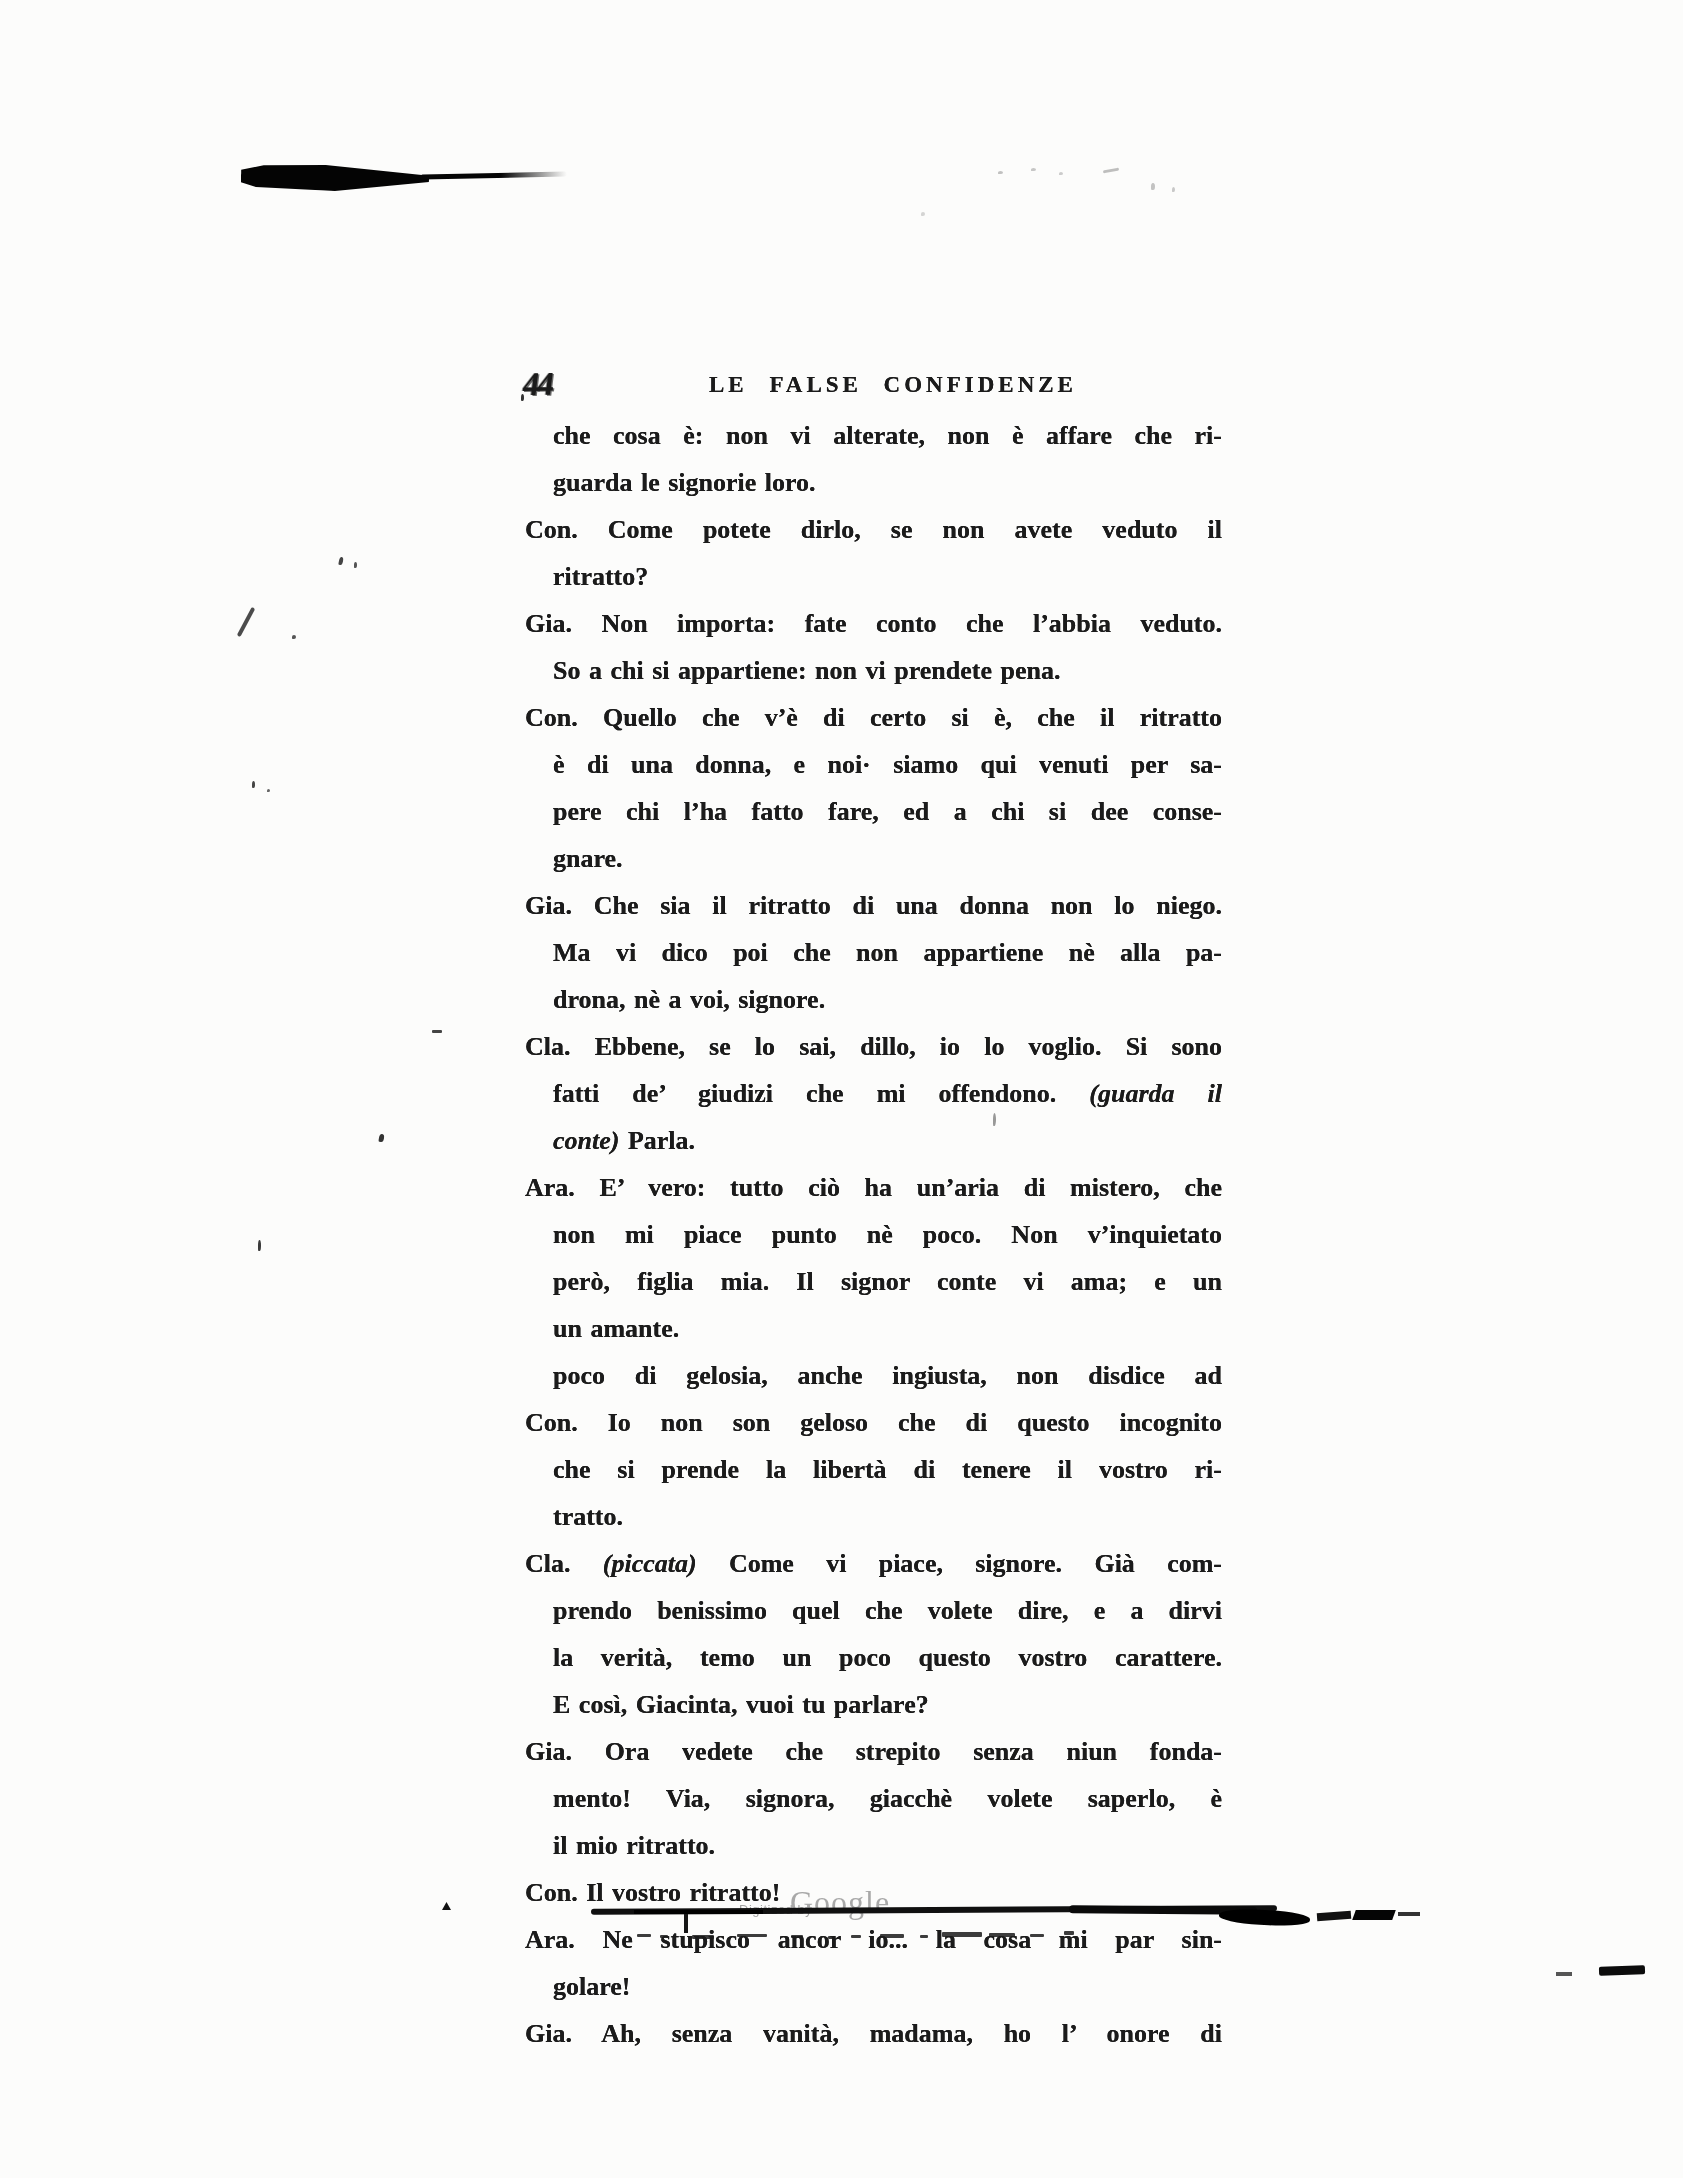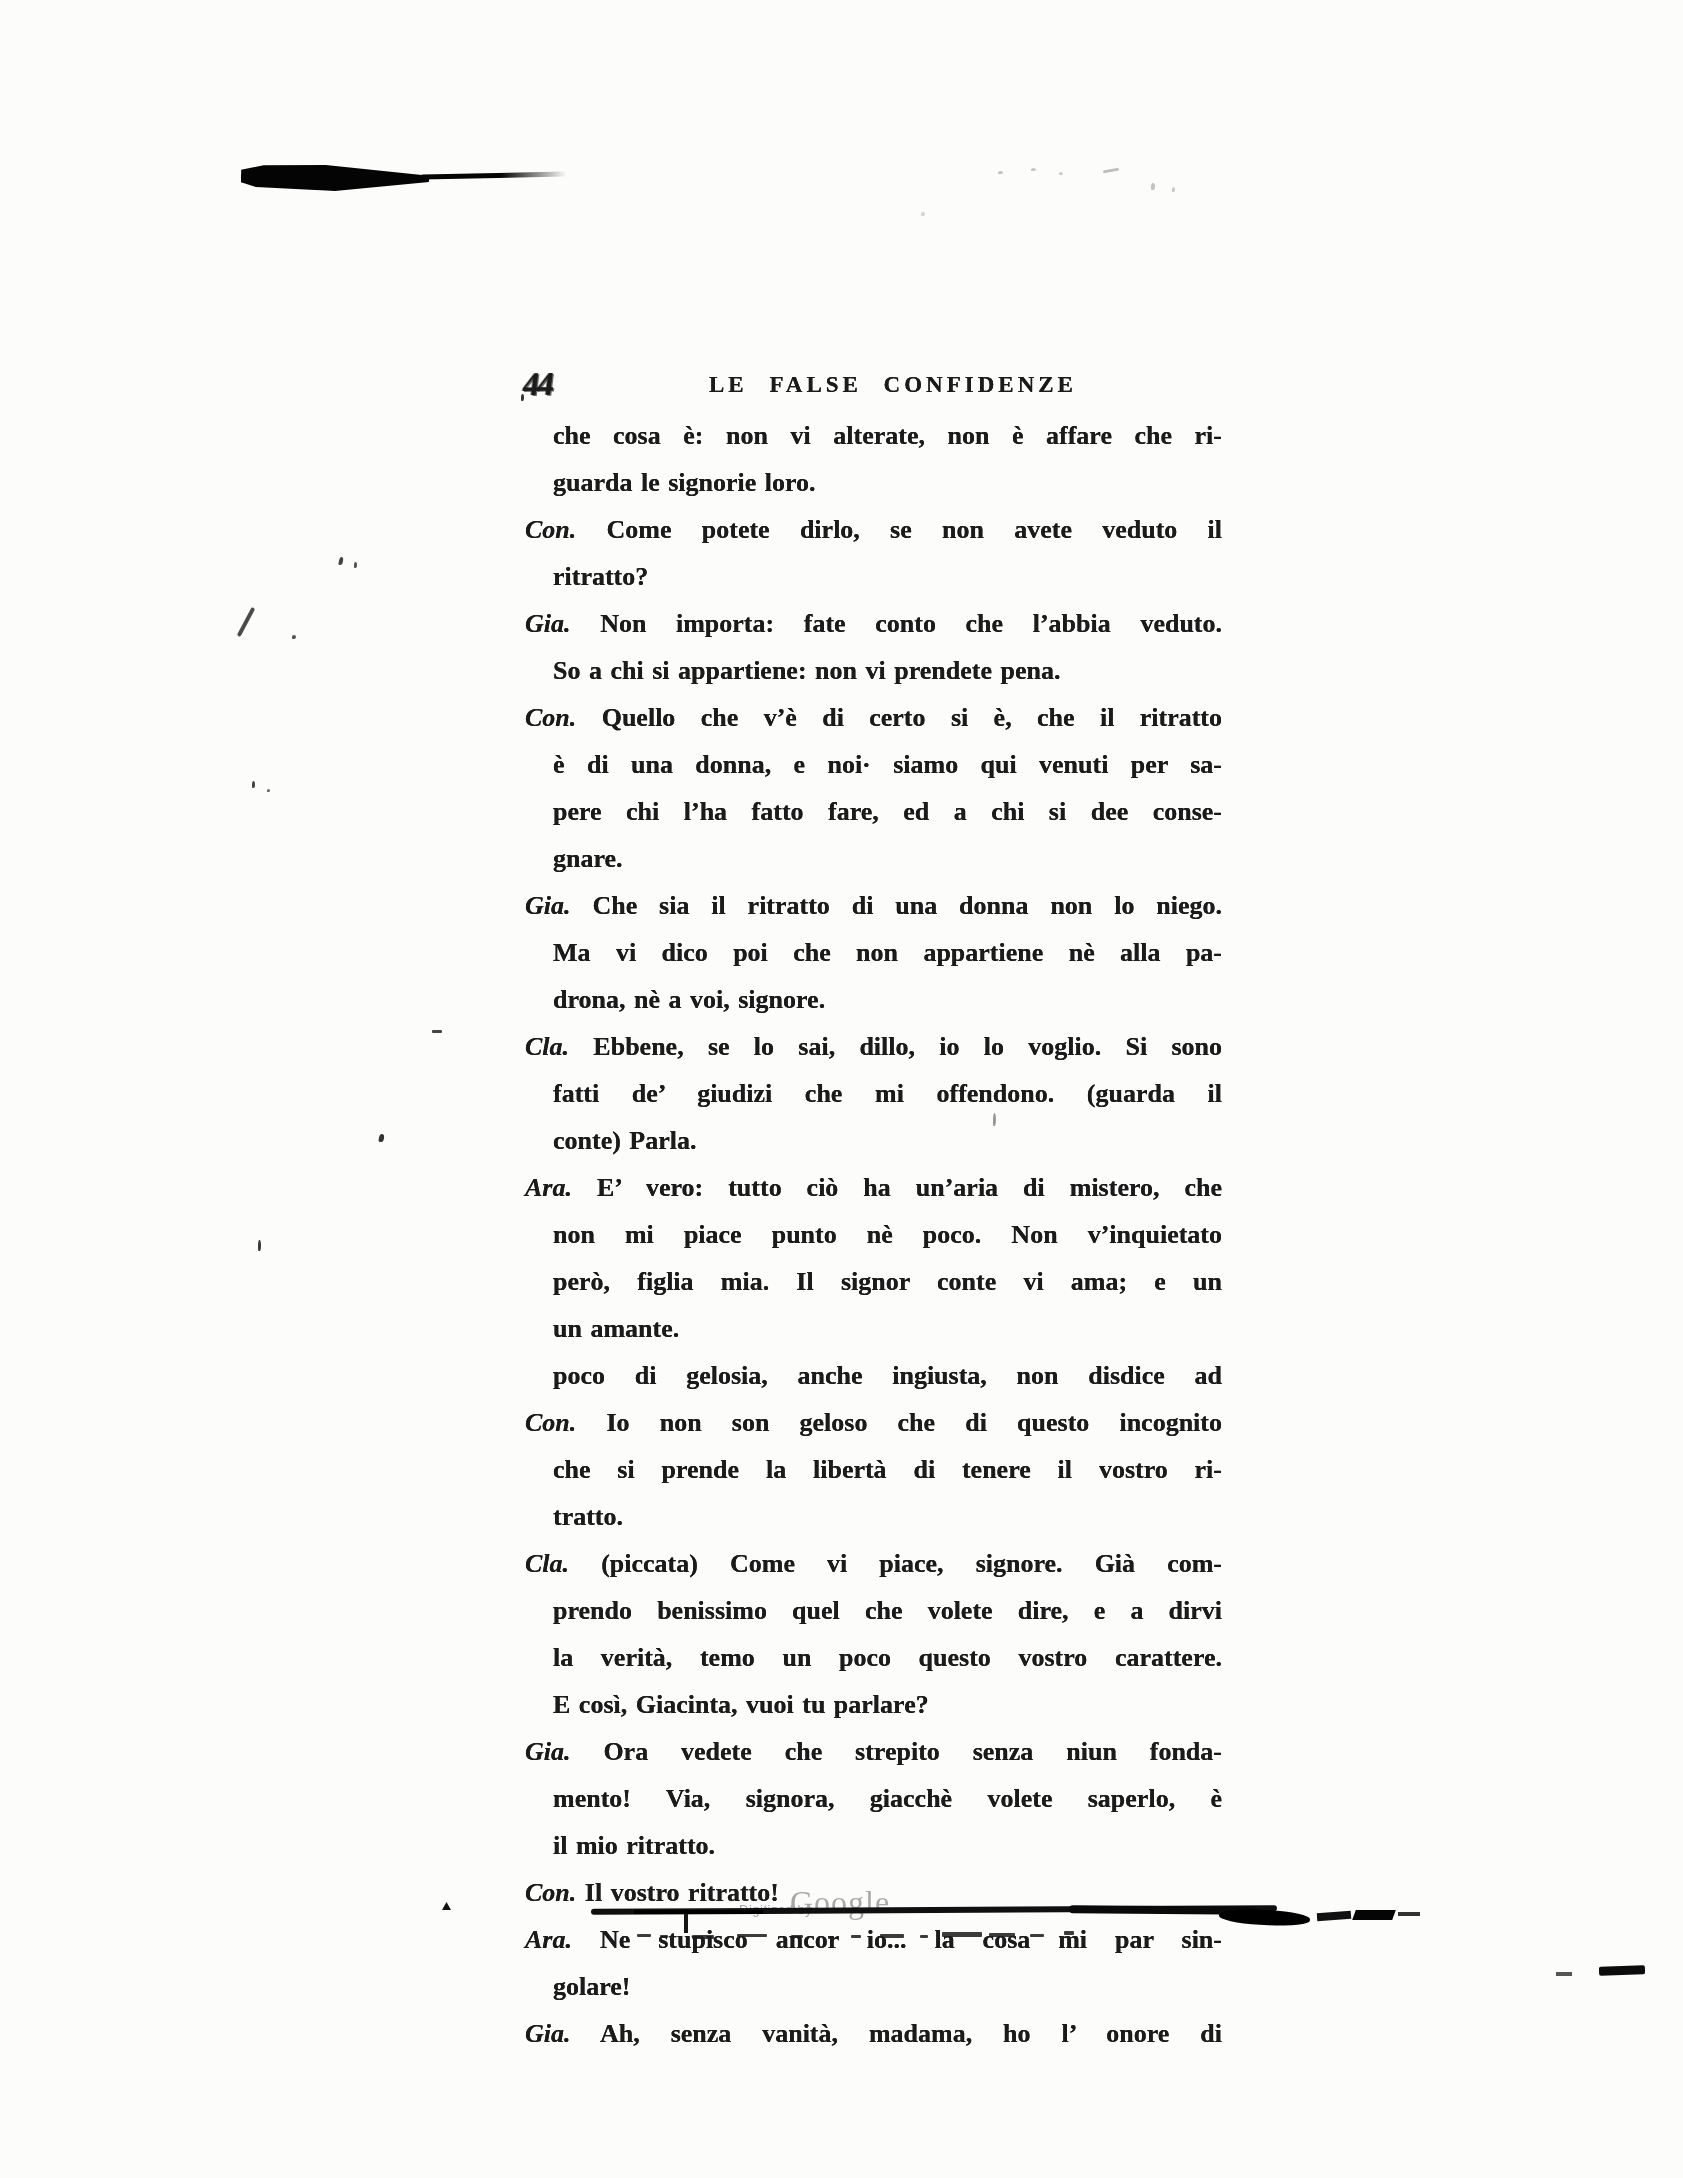--- a/index.html
+++ b/index.html
@@ -25,22 +25,22 @@
   .running-title{
     position:absolute;left:184px;top:8px;font-size:23px;font-weight:700;
     letter-spacing:4px;word-spacing:12px;white-space:nowrap;
     text-shadow:0 0 0.5px currentColor;
     text-align:center;
   }
   .dialogue{font-size:26px;line-height:35px;font-weight:700;text-shadow:0 0 0.4px currentColor;word-spacing:2px;}
   .line{text-align:justify;text-align-last:justify;padding-left:28px;margin-top:12px;}
   .line.speaker-line{padding-left:0;}
   .line.no-stretch{text-align-last:left;}
-  .speaker{font-style:italic;}
-  .it{}
+  .speaker{}
+  .it{font-style:italic;}
   
   .wm-prefix{
     position:absolute;left:739px;top:1902px;font-family:"Liberation Sans",sans-serif;
     font-size:13px;color:#a2a2a2;letter-spacing:0.5px;
   }
   .wm-logo{
     position:absolute;left:790px;top:1884px;font-family:"Liberation Serif",serif;
     font-size:32px;color:var(--wm);letter-spacing:1px;
   }
   

